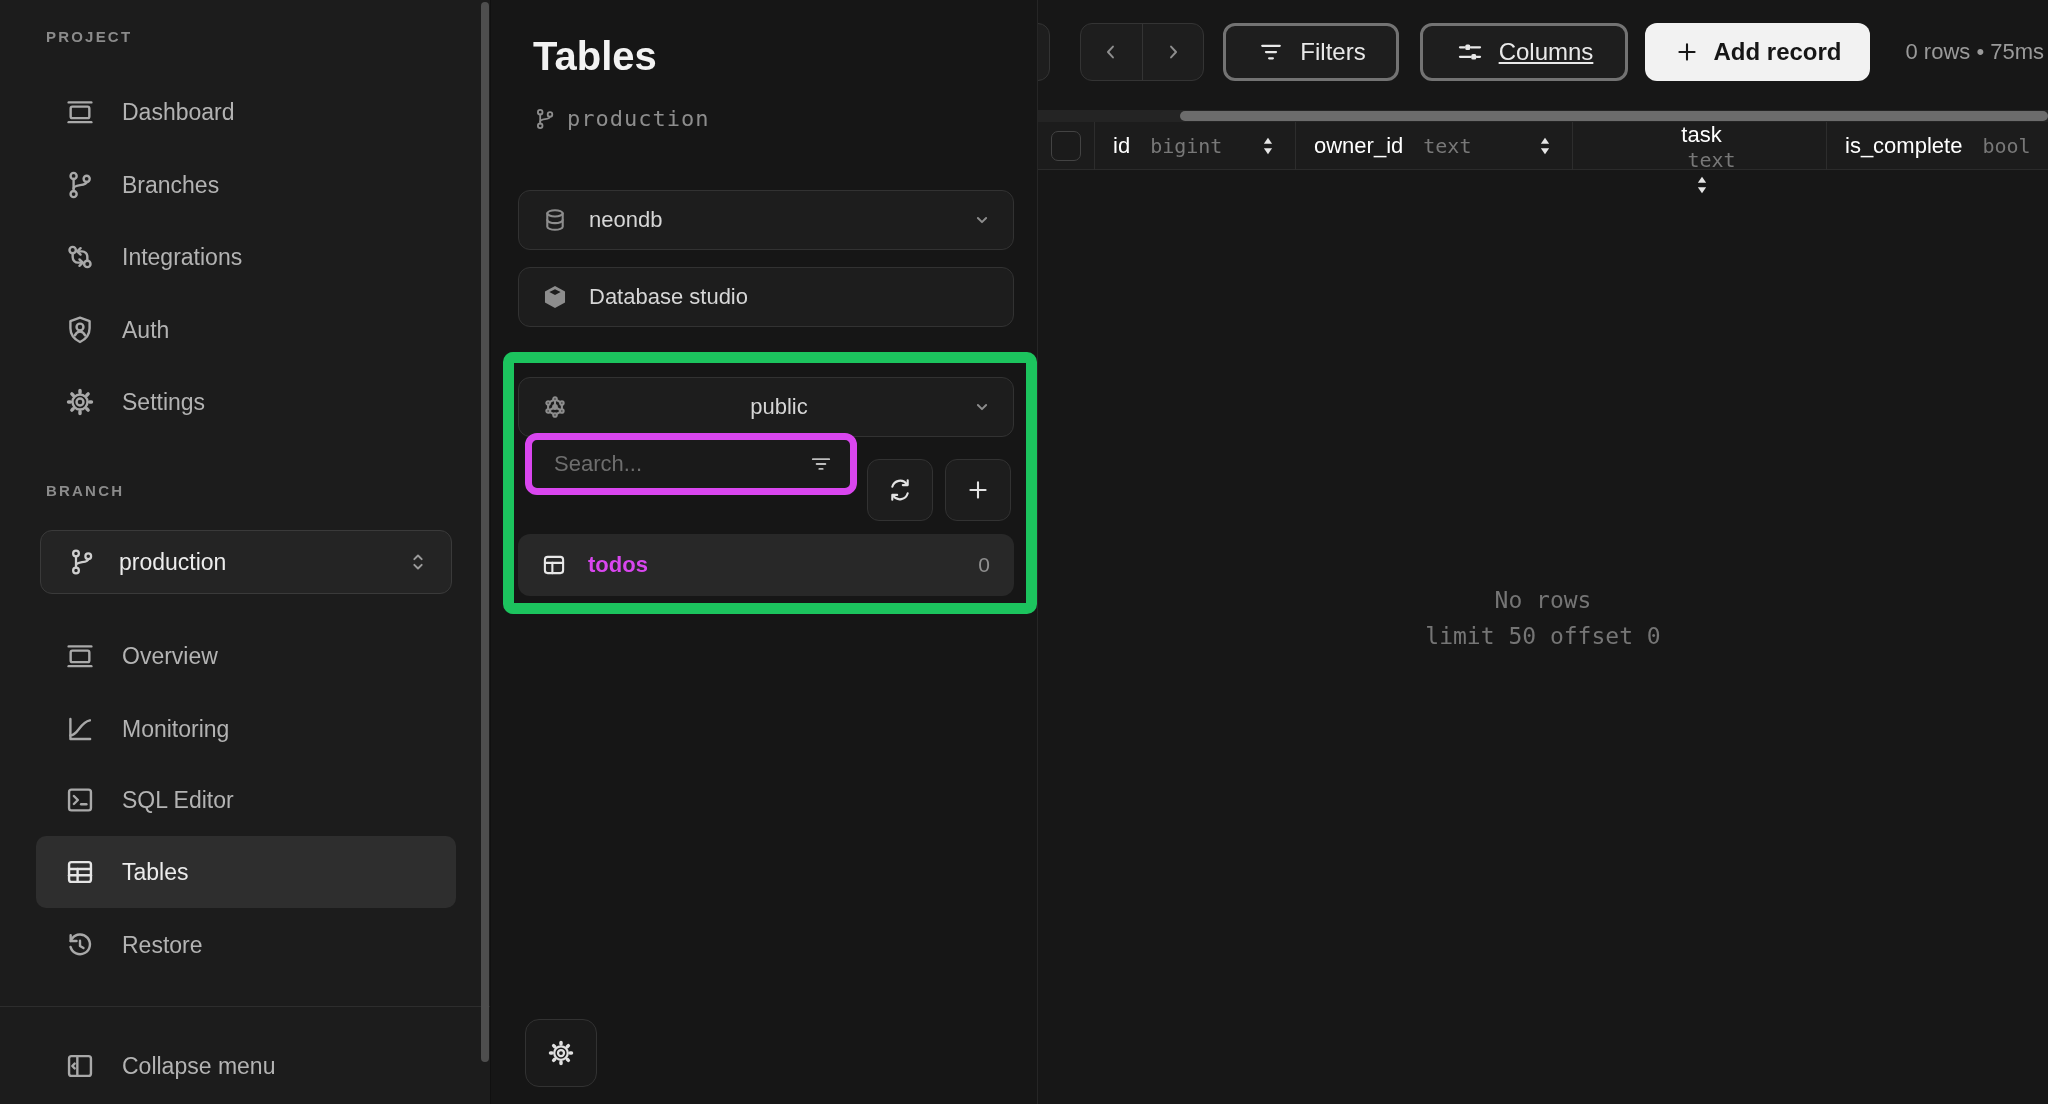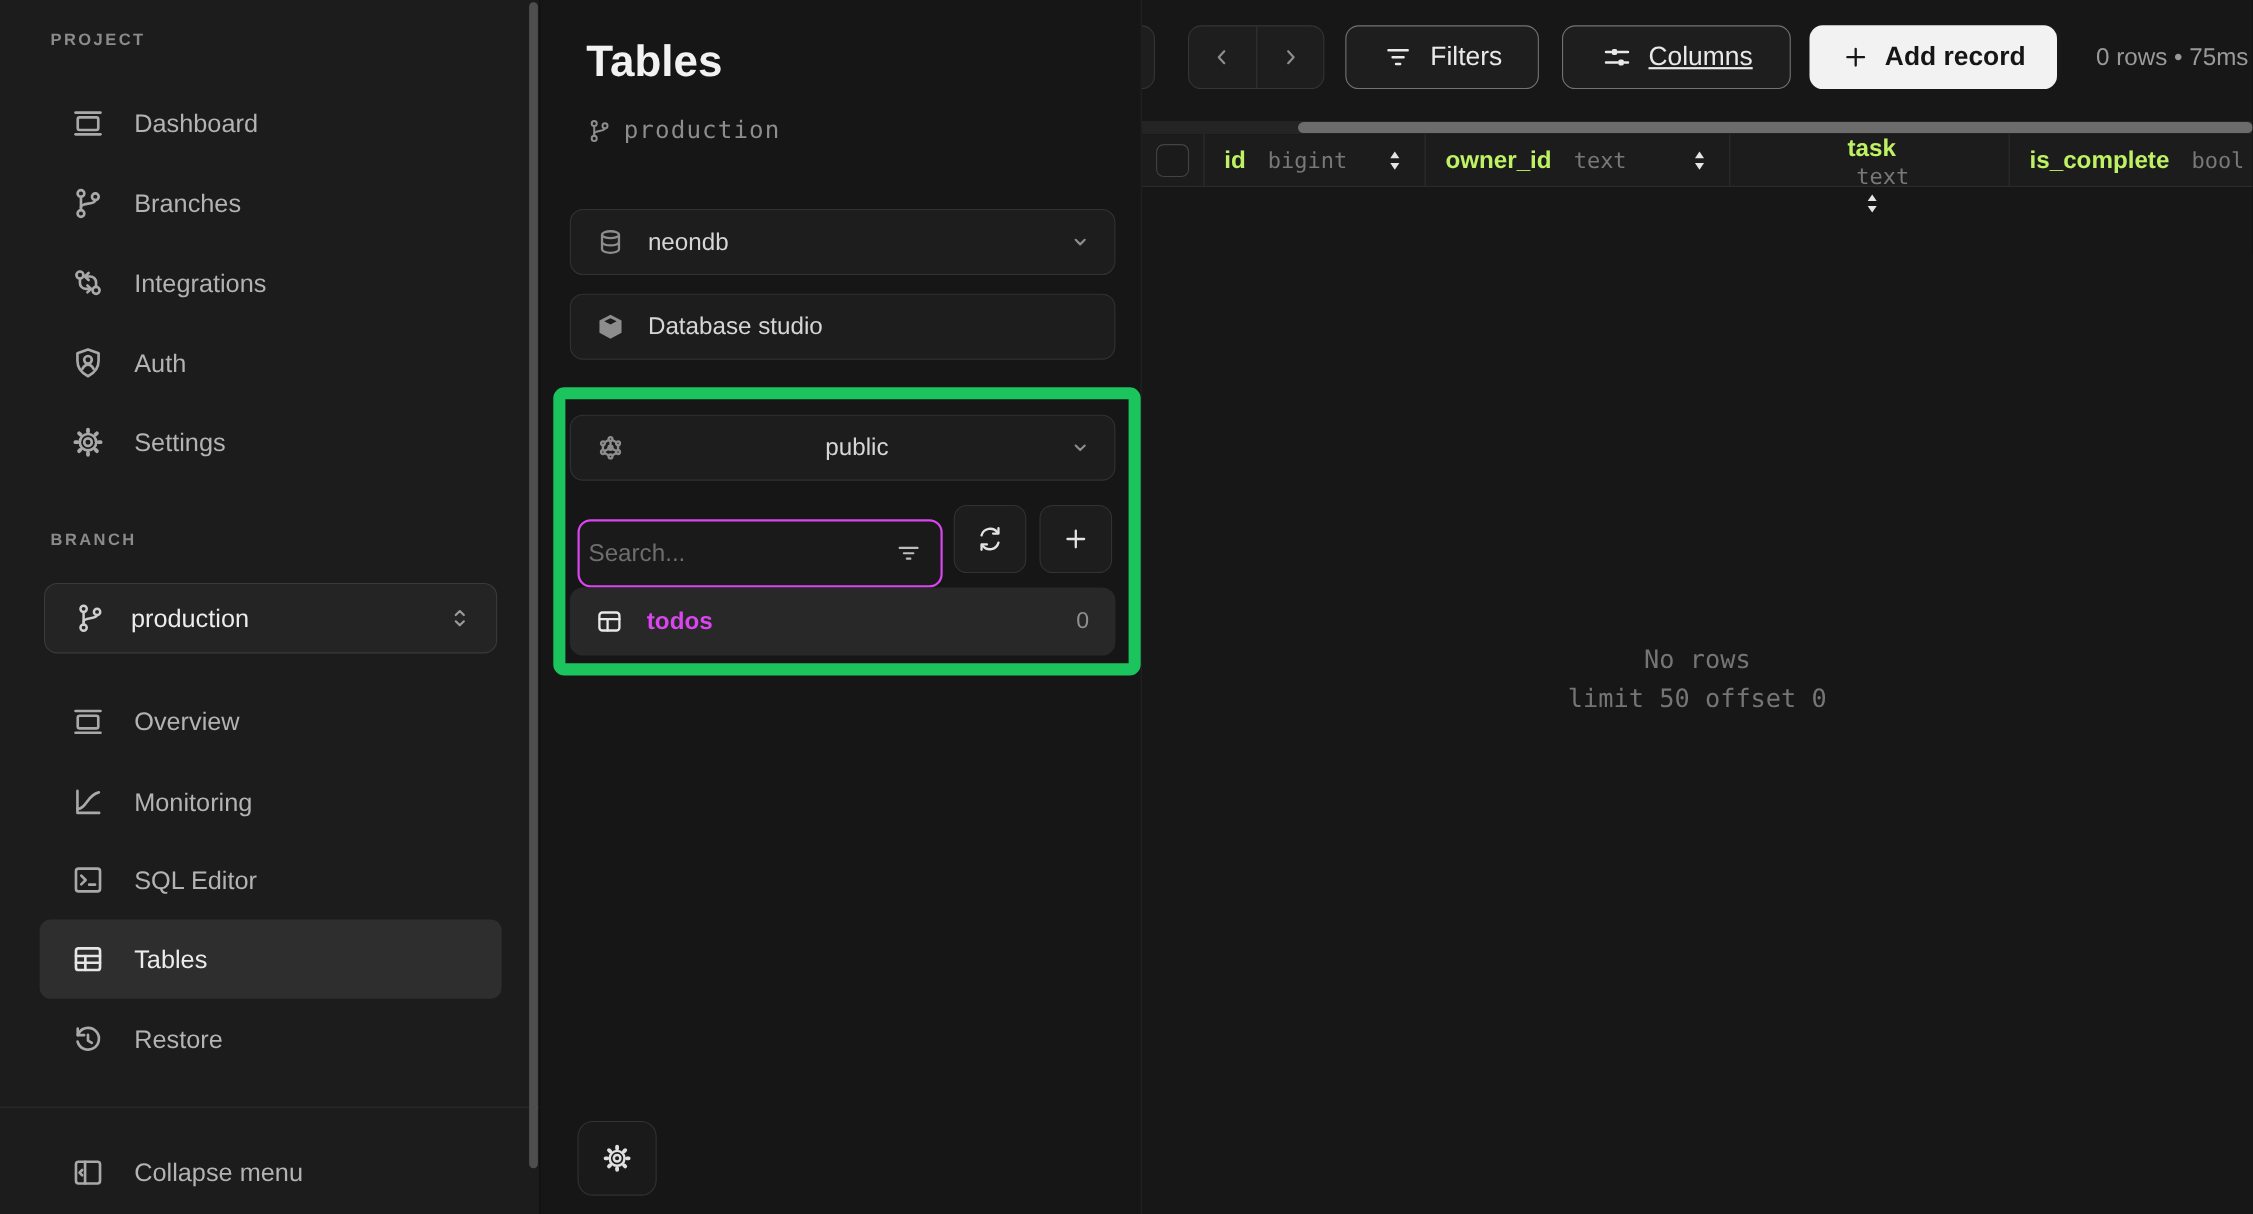--- a/index.html
+++ b/index.html
@@ -27,50 +27,50 @@
   .panel { position:absolute; left:490px; top:0; width:548px; height:1104px; background:#161616; border-left:1px solid #101010; border-right:1px solid #262626; }
   .panel-title { position:absolute; left:42px; top:34px; font-size:40px; font-weight:600; color:#f2f2f2; }
   .panel-sub { position:absolute; left:42px; top:106px; display:flex; align-items:center; color:#8d8d8d; }
   .panel-sub .sicon { width:24px; height:24px; }
   .panel-sub .subtxt { margin-left:10px; font-family:"DejaVu Sans Mono", monospace; font-size:22px; letter-spacing:1px; }
   .sel { position:absolute; left:27px; width:496px; height:60px; background:#1d1d1d; border:1px solid #323232; border-radius:12px; display:flex; align-items:center; padding:0 18px 0 22px; cursor:pointer; }
   .sel .sicon { width:28px; height:28px; color:#8d8d8d; flex:none; }
   .sel .seltxt { margin-left:20px; font-size:22px; color:#d6d6d6; flex:1; }
   .sel .chev { width:26px; height:26px; color:#8d8d8d; flex:none; }
   .green-box { position:absolute; left:12px; top:352px; width:534px; height:262px; border:11px solid #1cc45e; border-radius:10px; pointer-events:none; }
-  .search-input { position:absolute; left:34px; top:472px; width:332px; height:62px; background:#1a1a1a; border:2px solid #d946ef; border-radius:12px; display:flex; align-items:center; padding:0 16px 0 8px; }
+  .search-input { position:absolute; left:34px; top:433px; width:332px; height:62px; background:#1a1a1a; border:7px solid #d946ef; border-radius:12px; display:flex; align-items:center; padding:0 16px 0 22px; }
   .search-input input { flex:1; min-width:0; background:transparent; border:none; outline:none; color:#c9c9c9; font-size:22px; font-family:"Liberation Sans", sans-serif; }
   .search-input input::placeholder { color:#6e6e6e; }
   .search-input .sicon { width:26px; height:26px; color:#bdbdbd; flex:none; }
   .sq-btn { position:absolute; top:459px; width:66px; height:62px; background:#1d1d1d; border:1px solid #323232; border-radius:12px; display:flex; align-items:center; justify-content:center; color:#e3e3e3; cursor:pointer; }
   .sq-btn .sicon { width:28px; height:28px; }
   .table-row { position:absolute; left:27px; top:534px; width:496px; height:62px; background:#282828; border-radius:12px; display:flex; align-items:center; padding:0 24px 0 22px; cursor:pointer; }
   .table-row .sicon { width:28px; height:28px; color:#e8e8e8; flex:none; }
   .table-row .tname { margin-left:20px; font-size:22px; font-weight:600; color:#d946ef; flex:1; }
   .table-row .tcount { font-size:21px; color:#8f8f8f; }
   .gear-btn { position:absolute; left:34px; top:1019px; width:72px; height:68px; background:#1a1a1a; border:1px solid #323232; border-radius:14px; display:flex; align-items:center; justify-content:center; color:#e0e0e0; cursor:pointer; }
   .gear-btn .sicon { width:30px; height:30px; }
 
   
   .main { position:absolute; left:1038px; top:0; width:1010px; height:1104px; background:#171717; overflow:hidden; }
-  .tbtn { position:absolute; top:23px; height:58px; background:#1e1e1e; border:1px solid #737373; border-radius:12px; display:flex; align-items:center; justify-content:center; color:#e9e9e9; font-size:24px; cursor:pointer; }
+  .tbtn { position:absolute; top:23px; height:58px; background:#1e1e1e; border:3px solid #737373; border-radius:12px; display:flex; align-items:center; justify-content:center; color:#e9e9e9; font-size:24px; cursor:pointer; }
   .tbtn .sicon { width:30px; height:30px; margin-right:14px; }
   .btn-sliver { position:absolute; left:-14px; top:23px; width:26px; height:58px; background:#1e1e1e; border:1px solid #343434; border-radius:12px; }
   .nav-group { position:absolute; left:42px; top:23px; width:124px; height:58px; background:#1e1e1e; border:1px solid #343434; border-radius:12px; display:flex; }
   .nav-half { flex:1; display:flex; align-items:center; justify-content:center; color:#8e8e8e; cursor:pointer; }
   .nav-half:first-child { border-right:1px solid #343434; }
   .nav-half .sicon { width:26px; height:26px; }
   .add-btn { position:absolute; left:607px; top:23px; width:225px; height:58px; background:#f2f2f2; border-radius:12px; display:flex; align-items:center; justify-content:center; color:#161616; font-size:24px; font-weight:600; cursor:pointer; }
   .add-btn .sicon { width:28px; height:28px; margin-right:12px; stroke-width:2.4; }
   .result-info { position:absolute; right:4px; top:23px; height:58px; line-height:58px; font-size:22px; color:#9a9a9a; white-space:nowrap; }
   .hscroll { position:absolute; left:0; top:110px; width:1010px; height:12px; background:#242424; }
   .hscroll .handle { position:absolute; left:142px; right:0; top:1px; height:10px; background:#6c6c6c; border-radius:5px; cursor:grab; }
   .ghead { position:absolute; left:0; top:122px; width:1200px; height:48px; background:#1c1c1c; border-bottom:1px solid #2b2b2b; display:flex; }
   .hcell { height:48px; border-right:1px solid #2d2d2d; display:flex; align-items:center; padding:0 14px 0 18px; cursor:pointer; }
-  .hcell .cname { font-size:22px; font-weight:bold; color:#bef264; }
+  .hcell .cname { font-size:22px; font-weight:normal; color:#ffffff; }
   .hcell .ctype { margin-left:20px; font-size:20px; color:#787878; font-family:"DejaVu Sans Mono", monospace; }
   .hcell .spacer { flex:1; }
   .hcell .sort { width:26px; height:26px; color:#e6e6e6; flex:none; }
   .hcell-check { width:57px; justify-content:center; padding:0; }
   .checkbox { width:30px; height:30px; border:1.5px solid #434343; border-radius:7px; background:#1b1b1b; cursor:pointer; }
   .empty { position:absolute; left:0; top:582px; width:1010px; text-align:center; font-family:"DejaVu Sans Mono", monospace; font-size:23px; line-height:36px; color:#757575; }
 </style>
 </head>
 <body>
 

